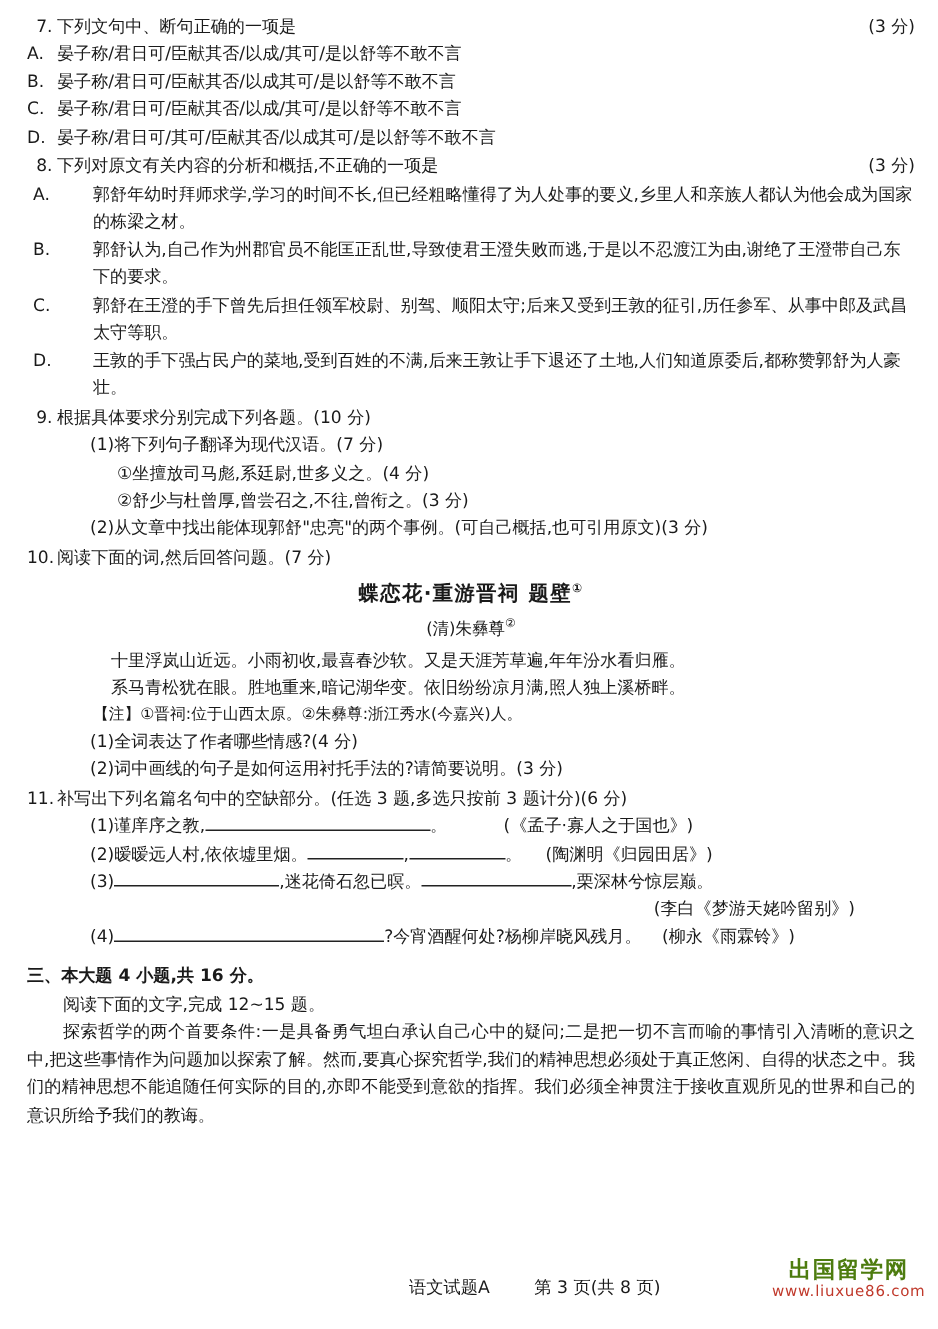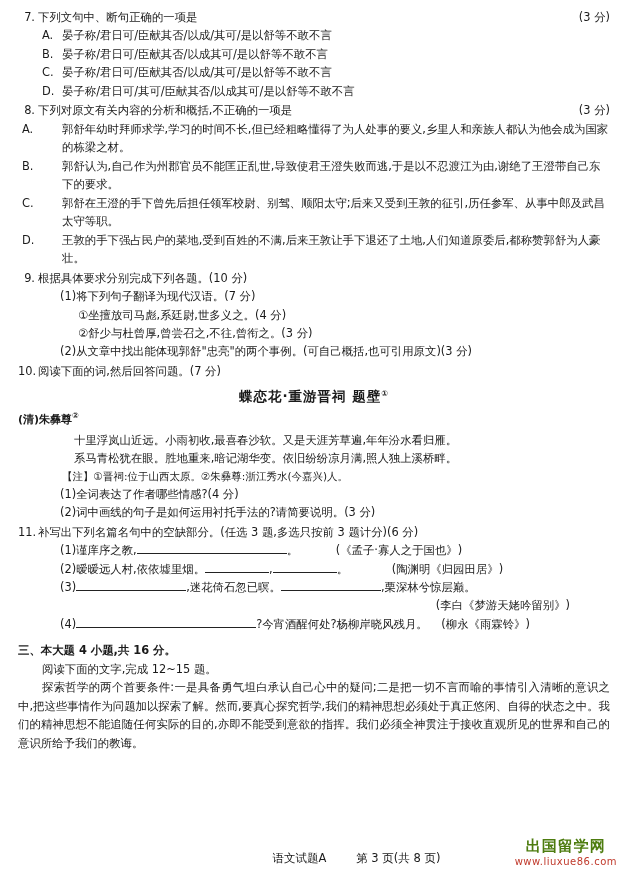--- a/index.html
+++ b/index.html
@@ -46,21 +46,20 @@
     box-sizing: border-box;
   }
   .qtext {
     flex: 1 1 auto;
   }
   .marks {
     float: right;
     margin-left: 8px;
   }
   .opt {
-    margin-left: 24px;
     text-indent: 0;
   }
   .opt-lab {
     display: inline-block;
     width: 20px;
   }
   .hang {
     margin-left: 44px;
     text-indent: -20px;
   }
@@ -71,23 +70,23 @@
     margin-left: 60px;
   }
   .poem-title {
     text-align: center;
     font-weight: bold;
     font-size: 13.5px;
     margin: 6px 0 2px 0;
     letter-spacing: 1px;
   }
   .poem-author {
+    text-align: center;
     font-size: 11px;
     margin-bottom: 2px;
-    font-weight: bold;
   }
   .poem-line {
     margin-left: 56px;
   }
   .note {
     margin-left: 44px;
     font-size: 10.5px;
   }
   .sup {
     font-size: 8px;
@@ -207,21 +206,21 @@
         <span class="qtext">
           <span>补写出下列名篇名句中的空缺部分。(任选 3 题,多选只按前 3 题计分)</span><span>(6 分)</span>
         </span>
       </div>
       <div class="sub">
         <span>(1)</span><span>谨庠序之教,</span><span class="blank" style="width:150px"></span><span>。</span>
         <span style="margin-left:34px">(《孟子·寡人之于国也》)</span>
       </div>
       <div class="sub">
         <span>(2)</span><span>暧暧远人村,依依墟里烟。</span><span class="blank" style="width:64px"></span>,<span class="blank" style="width:64px"></span><span>。</span>
-        <span style="margin-left:40px">(陶渊明《归园田居》)</span>
+        <span style="margin-left:12px">(陶渊明《归园田居》)</span>
       </div>
       <div class="sub">
         <span>(3)</span><span class="blank" style="width:110px"></span><span>,迷花倚石忽已暝。</span><span class="blank" style="width:100px"></span><span>,栗深林兮惊层巅。</span>
       </div>
       <div class="right-credit">(李白《梦游天姥吟留别》)</div>
       <div class="sub">
         <span>(4)</span><span class="blank" style="width:180px"></span><span>?今宵酒醒何处?杨柳岸晓风残月。</span>
         <span style="margin-left:10px">(柳永《雨霖铃》)</span>
       </div>
     </div>

